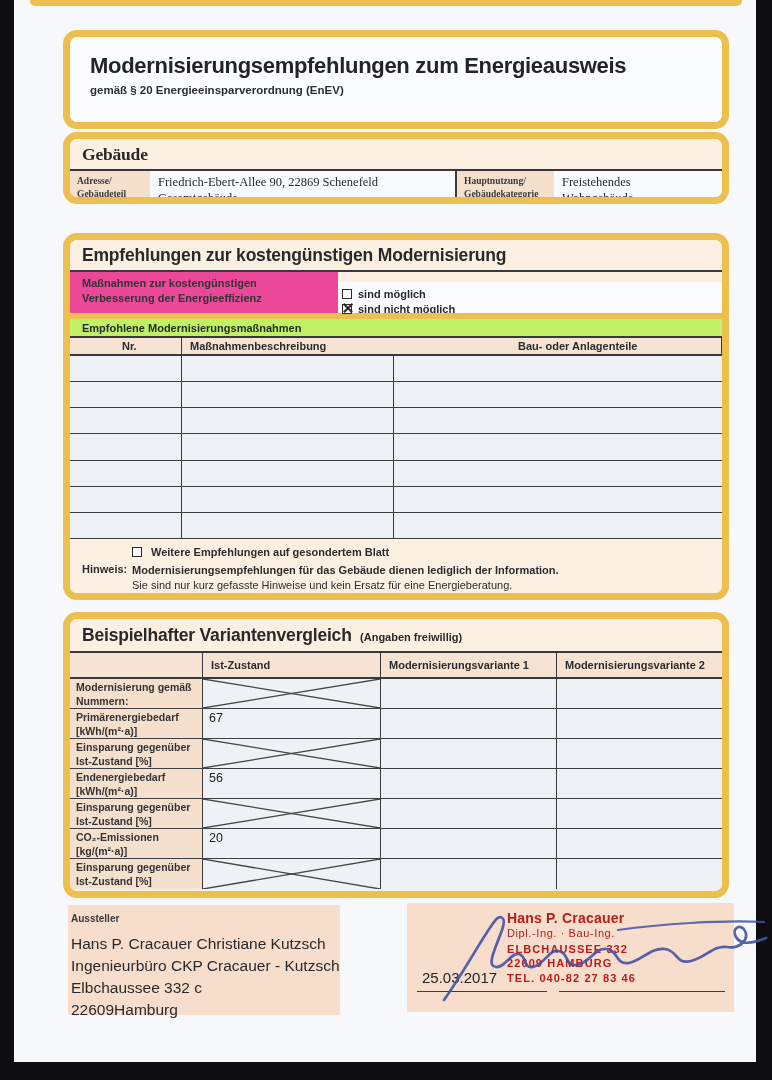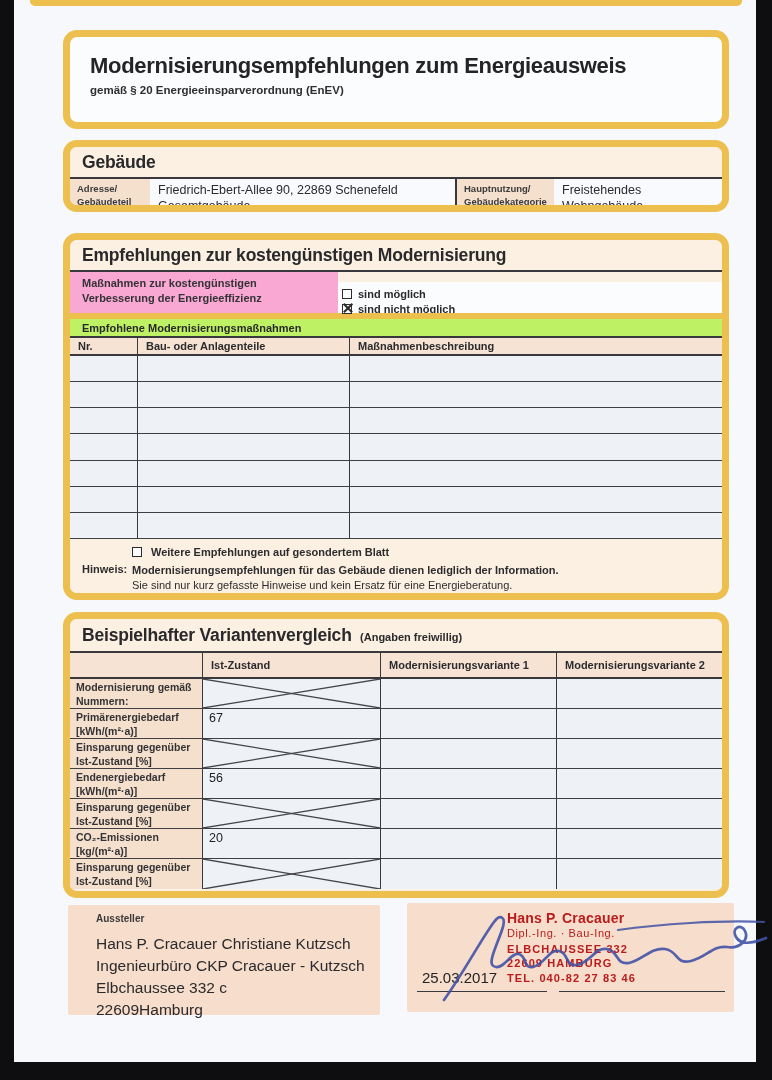--- a/index.html
+++ b/index.html
@@ -23,21 +23,21 @@
     position:absolute; left:49px; width:666px;
     border:7px solid #ecbf4e; border-radius:14px;
     background:#fbfcfe; overflow:hidden;
   }
   
   .box-header { top:30px; height:99px; padding:16px 20px 0 20px; }
   .doc-title { font-size:22px; font-weight:bold; color:#242426; letter-spacing:-0.3px; }
   .doc-subtitle { font-size:11.5px; font-weight:bold; color:#2e2e30; margin-top:5px; }
 
   
-  .box-building { top:140px; height:72px; background:#fcf0e2; display:flex; flex-direction:column; }
+  .box-building { top:132px; height:72px; background:#fcf0e2; display:flex; flex-direction:column;font-family:Liberation Serif, serif; }
   .section-title {
     font-size:17.5px; font-weight:bold; color:#29292b;
     padding:5px 12px 4px 12px; border-bottom:2px solid #39393d;
     background:#fcf0e2; letter-spacing:-0.2px;
   }
   .building-row { flex:1; display:flex; align-items:stretch; }
   .lbl-cell {
     background:#f5dfcd; font-size:9.5px; font-weight:bold; color:#3a3a3c;
     padding:4px 5px 2px 7px; line-height:1.35;
   }
@@ -45,39 +45,39 @@
   .b-lbl1 { width:80px; }
   .b-val1 { flex:1; }
   .b-div { width:2px; background:#39393d; }
   .b-lbl2 { width:97px; }
   .b-val2 { width:168px; }
 
   
   .box-reco { top:233px; height:367px; background:#fcf0e2; display:flex; flex-direction:column; }
   .possible-row { display:flex; min-height:36px; }
   .possible-label {
-    width:268px; background:#f9a8d4; font-size:11px; font-weight:bold;
+    width:268px; background:#ec4899; font-size:11px; font-weight:bold;
     padding:4px 10px 2px 12px; line-height:1.35; color:#333335;
   }
   .possible-options { flex:1; background:#fafcfe; padding:4px 12px 0 4px;margin-top:10px; }
   .option-line { display:flex; align-items:center; gap:6px; height:15px; font-size:11px; font-weight:bold; color:#29292b; }
   .cb { width:10px; height:10px; border:1.6px solid #2c2c2e; position:relative; display:inline-block; flex:0 0 auto; background:#fdfdfd; }
   .cb.checked::before, .cb.checked::after {
     content:""; position:absolute; left:-1.2px; top:2.9px; width:12px; height:1.6px; background:#2c2c2e;
   }
   .cb.checked::before { transform:rotate(45deg); }
   .cb.checked::after  { transform:rotate(-45deg); }
   .yellow-divider { height:6px; background:#ecbf4e; }
   .measures-title {
     background:#bef264; font-size:11px; font-weight:bold; color:#29292b;
     padding:3px 12px 2px 12px; border-bottom:2px solid #39393d;
   }
   .measures-header { display:flex; background:#f7e3d3; font-size:11px; font-weight:bold; border-bottom:2px solid #39393d; }
   .mh-cell { padding:2px 6px 2px 8px; }
-  .m-col1 { width:68px; border-right:1.6px solid #39393d; }
+  .m-col1 { width:68px; border-right:1.6px solid #39393d;margin-left:44px; }
   .m-col2 { width:212px; border-right:1.6px solid #39393d; }
   .m-col3 { flex:1; }
   .measure-row { display:flex; height:28px; background:#eef2f7; border-bottom:1.6px solid #404044; }
   .measure-row .m-col1, .measure-row .m-col2 { height:100%; }
   .reco-footer { flex:1; background:#fcf0e2; padding-top:7px; }
   .further-line { display:flex; align-items:center; gap:9px; margin-left:62px; font-size:11px; font-weight:bold; color:#2c2c2e; }
   .note-block { display:flex; margin:5px 0 0 12px; }
   .note-label { width:50px; font-size:11px; font-weight:bold; color:#2c2c2e; }
   .note-lines { font-size:11px; color:#2c2c2e; line-height:1.35; font-weight:bold; }
   .note-lines .nl2 { font-weight:normal; }
@@ -96,22 +96,22 @@
   .v-col-ist { width:178px; border-left:1.6px solid #39393d; background:#eef2f7; position:relative; }
   .v-col-v1 { width:176px; border-left:1.6px solid #39393d; background:#eef2f7; }
   .v-col-v2 { flex:1; border-left:1.6px solid #39393d; background:#eef2f7; }
   .v-header .v-col-label { background:#f7e3d3; }
   .v-header .vc { background:#f7e3d3; padding:6px 0 0 8px; }
   .v-val { font-size:12.5px; padding:2px 0 0 6px; color:#212124; }
   .cross-svg { position:absolute; left:0; top:0; width:100%; height:100%; }
 
   
   .issuer-box {
-    position:absolute; left:54px; top:905px; width:312px; height:110px;
-    background:#f7ddcb; border-radius:2px; padding:8px 0 0 28px;
+    position:absolute; left:54px; top:905px; width:272px; height:110px;
+    background:#f7ddcb; border-radius:2px; padding:8px 0 0 3px;
   }
   .issuer-label { font-size:10px; font-weight:bold; color:#39393b; }
   .issuer-lines { margin-top:9px; font-size:15.5px; color:#2a2a2c; line-height:1.42; }
   .signing-box {
     position:absolute; left:393px; top:903px; width:327px; height:109px;
     background:#f7ddcb; border-radius:2px;
   }
   .stamp { position:absolute; left:100px; top:7px; color:#b91c1c; }
   .stamp-name { font-size:14px; font-weight:bold; letter-spacing:0.2px; }
   .stamp-line2 { font-size:11px; letter-spacing:0.6px; margin-top:1px; }
@@ -174,22 +174,22 @@
         </div>
       </div>
     </div>
 
     <div class="yellow-divider"></div>
 
     <div class="measures-title">Empfohlene Modernisierungsmaßnahmen</div>
 
     <div class="measures-header">
       <div class="mh-cell m-col1">Nr.</div>
+      <div class="mh-cell m-col3">Maßnahmenbeschreibung</div>
       <div class="mh-cell m-col2">Bau- oder Anlagenteile</div>
-      <div class="mh-cell m-col3">Maßnahmenbeschreibung</div>
     </div>
 
     <div class="measure-row">
         <div class="m-col1"></div>
         <div class="m-col2"></div>
         <div class="m-col3"></div>
       </div>
     <div class="measure-row">
         <div class="m-col1"></div>
         <div class="m-col2"></div>

